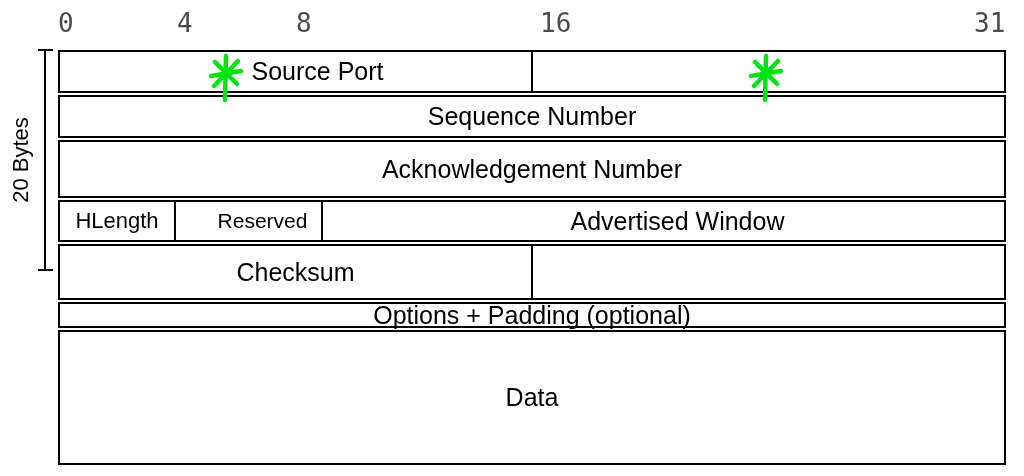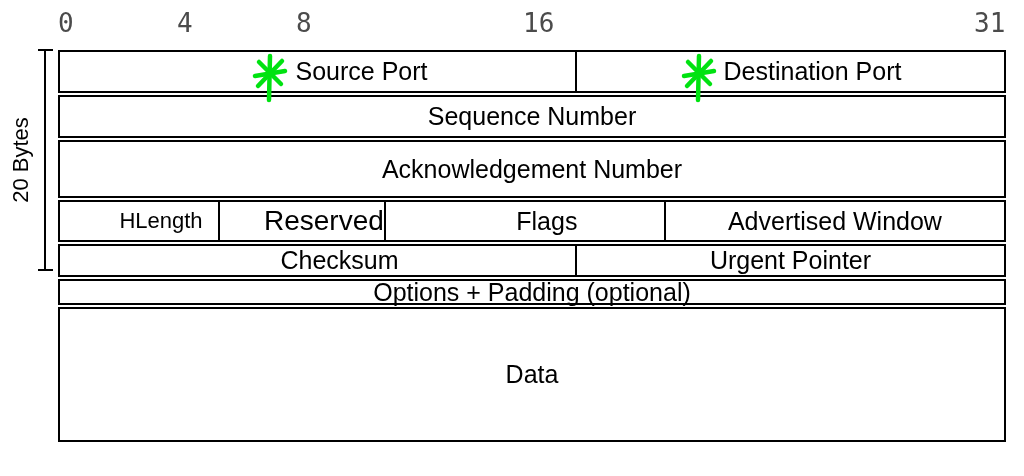--- a/index.html
+++ b/index.html
@@ -54,30 +54,30 @@
   .hrow:last-child{ margin-bottom:16px; }
   .cell{
     display:flex;
     align-items:center;
     justify-content:center;
     font-size:25px;
     color:#000;
     white-space:nowrap;
     position:relative;
   }
-  .cell.div{ border-right:2px solid var(--border);margin-left:44px; }
+  .cell.div{ border-right:2px solid var(--border); }
   .grow{ flex:1 1 auto; }
   .small{ font-size:22px; }
-  .smaller{ font-size:28px; }
+  .smaller{ font-size:21px; }
   
   .r1{ height:43px; }
   .r2{ height:43px; }
   .r3{ height:58px; }
-  .r4{ height:42px; }
-  .r5{ height:33px; }
+  .r4{ height:42px;gap:28px; }
+  .r5{ height:56px; }
   .r6{ height:26px; }
   .r7{ height:135px; }
   
   .ast-wrap{
     position:relative;
     width:40px; height:100%;
     margin-right:4px;
     flex:0 0 auto;
   }
   .ast-wrap svg{
@@ -88,21 +88,21 @@
   }
 </style>
 </head>
 <body>
 
 <div class="page">
 
   <div class="tick" style="left:58px">0</div>
   <div class="tick" style="left:177px">4</div>
   <div class="tick" style="left:296px">8</div>
-  <div class="tick" style="left:523px">16</div>
+  <div class="tick" style="left:540px">16</div>
   <div class="tick" style="left:974px">31</div>
 
   <div>
     <div class="bracket-line" style="left:44px; top:50px; width:2px; height:221px;"></div>
     <div class="bracket-line" style="left:38px; top:49px; width:15px; height:2px;"></div>
     <div class="bracket-line" style="left:38px; top:269px; width:15px; height:2px;"></div>
     <div class="side-label">20 Bytes</div>
   </div>
 
   <div class="hbox">
@@ -125,21 +125,20 @@
         <span class="ast-wrap">
           <svg width="38" height="48" viewBox="0 0 38 48">
             <g stroke="#00e211" stroke-width="4.5" stroke-linecap="round" fill="none">
               <path d="M19 2 L18 46"></path>
               <path d="M4 22 L34 17"></path>
               <path d="M8 8 L30 30"></path>
               <path d="M31 7 L7 32"></path>
             </g>
           </svg>
         </span>
-        <span>Destination Port</span>
       </div>
     </div>
 
     <div class="hrow r2">
       <div class="cell grow">
         <span>Sequence Number</span>
       </div>
     </div>
 
     <div class="hrow r3">
@@ -148,34 +147,28 @@
       </div>
     </div>
 
     <div class="hrow r4">
       <div class="cell div small" style="flex:0 0 116px">
         <span>HLength</span>
       </div>
       <div class="cell div smaller" style="flex:0 0 119px">
         <span>Reserved</span>
       </div>
-      <div class="cell div" style="flex:0 0 236px">
-        <span>Flags</span>
-      </div>
       <div class="cell grow">
         <span>Advertised Window</span>
       </div>
     </div>
 
     <div class="hrow r5">
       <div class="cell div" style="flex:0 0 473px">
         <span>Checksum</span>
-      </div>
-      <div class="cell grow">
-        <span>Urgent Pointer</span>
       </div>
     </div>
 
     <div class="hrow r6">
       <div class="cell grow">
         <span>Options + Padding (optional)</span>
       </div>
     </div>
 
     <div class="hrow r7">

